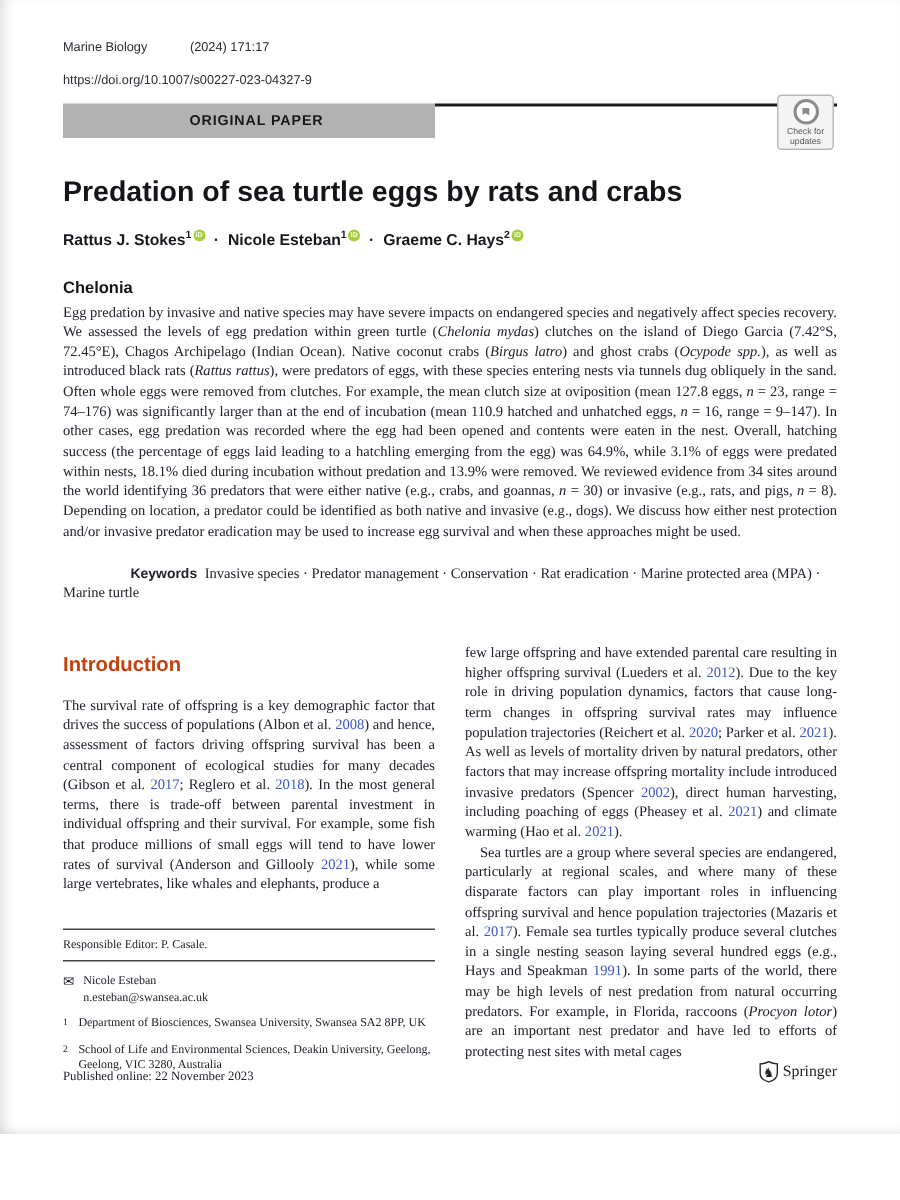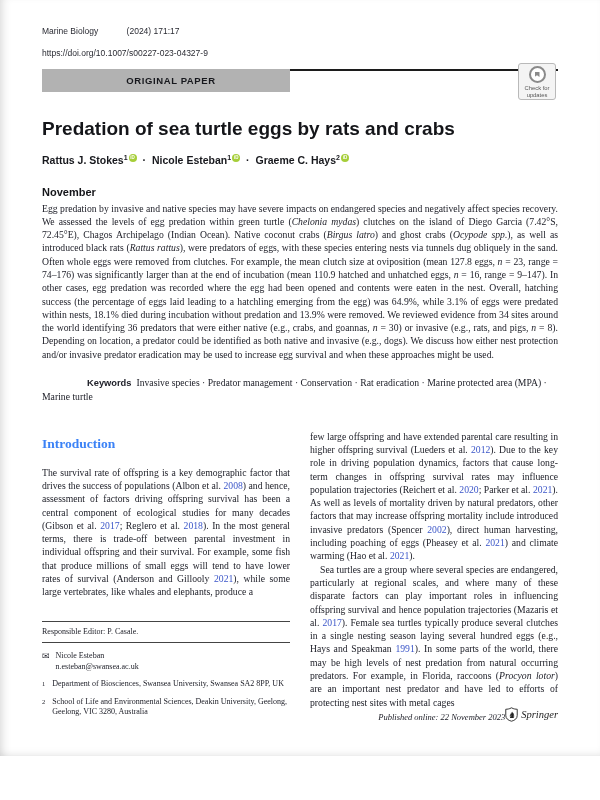--- a/index.html
+++ b/index.html
@@ -53,35 +53,35 @@
   .received{font-family:"Liberation Sans", sans-serif;font-size:8.5px;margin-top:19px;color:#2a2b33;}
   .copyright{font-family:"Liberation Sans", sans-serif;font-size:8.5px;margin-top:1px;color:#2a2b33;}
   
   .abs-heading{font-family:"Liberation Sans", sans-serif;font-weight:bold;font-size:11px;margin:20px 0 4px 0;color:#141519;}
   .body-text{font-size:9.7px;line-height:13.3px;text-align:justify;margin:0;hyphens:auto;}
   .keywords{font-size:9.7px;line-height:13.3px;margin-top:15px;}
   .kw-label{font-family:"Liberation Sans", sans-serif;font-weight:bold;font-size:9.3px;margin-right:5px;padding-left:45px;}
   
   .columns{display:flex;gap:20px;margin-top:26px;}
   .col{width:248px;}
-  .intro-heading{font-family:Liberation Serif, serif;font-weight:bold;font-size:13.5px;margin:6px 0 14px 0;color:#3b82f6;}
+  .intro-heading{font-family:Liberation Sans, sans-serif;font-weight:bold;font-size:13.5px;margin:6px 0 14px 0;color:#c2410c;}
   .indent{text-indent:10px;}
   .col p + p{margin-top:0;}
   c{color:#3a55c8;cursor:pointer;}
   
   .footnote-block{margin-top:22px;font-size:8px;line-height:10.5px;}
   .fn-rule{border-top:1px solid #444;margin:0;}
   .fn-editor{margin:5px 0 5px 0;}
   .correspondence{display:flex;gap:6px;margin-top:8px;}
   .mail-icon{font-size:9px;line-height:10px;}
   .email{color:#21222b;text-decoration:none;cursor:pointer;}
   .affil{display:flex;gap:7px;margin-top:7px;}
   .affil sup{font-size:6.5px;line-height:10px;}
   
-  .footer{position:absolute;left:42px;right:42px;bottom:34px;display:flex;justify-content:flex-end;align-items:flex-end;font-style:italic;}
+  .footer{position:absolute;left:42px;right:42px;bottom:34px;display:flex;justify-content:space-between;align-items:flex-end;}
   .published{font-size:8.5px;}
   .springer{display:flex;align-items:center;gap:3px;font-size:10.5px;color:#222;}
   .springer svg{display:block;}
 </style>
 </head>
 <body>
 
 <div class="page">
 
   <div class="journal-line">
@@ -104,21 +104,21 @@
 
   <div class="authors">
     <span><span>Rattus J. Stokes</span><sup>1</sup><span class="orcid">iD</span></span>
     <span class="author-sep">·</span>
     <span><span>Nicole Esteban</span><sup>1</sup><span class="orcid">iD</span></span>
     <span class="author-sep">·</span>
     <span><span>Graeme C. Hays</span><sup>2</sup><span class="orcid">iD</span></span>
   </div>
 
 
-  <div class="abs-heading">November</div>
+  <div class="abs-heading">Chelonia</div>
   <p class="body-text">Egg predation by invasive and native species may have severe impacts on endangered species and negatively affect species recovery. We assessed the levels of egg predation within green turtle (<i>Chelonia mydas</i>) clutches on the island of Diego Garcia (7.42°S, 72.45°E), Chagos Archipelago (Indian Ocean). Native coconut crabs (<i>Birgus latro</i>) and ghost crabs (<i>Ocypode spp.</i>), as well as introduced black rats (<i>Rattus rattus</i>), were predators of eggs, with these species entering nests via tunnels dug obliquely in the sand. Often whole eggs were removed from clutches. For example, the mean clutch size at oviposition (mean 127.8 eggs, <i>n</i> = 23, range = 74–176) was significantly larger than at the end of incubation (mean 110.9 hatched and unhatched eggs, <i>n</i> = 16, range = 9–147). In other cases, egg predation was recorded where the egg had been opened and contents were eaten in the nest. Overall, hatching success (the percentage of eggs laid leading to a hatchling emerging from the egg) was 64.9%, while 3.1% of eggs were predated within nests, 18.1% died during incubation without predation and 13.9% were removed. We reviewed evidence from 34 sites around the world identifying 36 predators that were either native (e.g., crabs, and goannas, <i>n</i> = 30) or invasive (e.g., rats, and pigs, <i>n</i> = 8). Depending on location, a predator could be identified as both native and invasive (e.g., dogs). We discuss how either nest protection and/or invasive predator eradication may be used to increase egg survival and when these approaches might be used.</p>
 
   <div class="keywords">
     <span class="kw-label">Keywords</span><span>Invasive species · Predator management · Conservation · Rat eradication · Marine protected area (MPA) · Marine turtle</span>
   </div>
 
   <div class="columns">
     <div class="col">
       <h2 class="intro-heading">Introduction</h2>
       <p class="body-text">The survival rate of offspring is a key demographic factor that drives the success of populations (Albon et al. <c>2008</c>) and hence, assessment of factors driving offspring survival has been a central component of ecological studies for many decades (Gibson et al. <c>2017</c>; Reglero et al. <c>2018</c>). In the most general terms, there is trade-off between parental investment in individual offspring and their survival. For example, some fish that produce millions of small eggs will tend to have lower rates of survival (Anderson and Gillooly <c>2021</c>), while some large vertebrates, like whales and elephants, produce a</p>

